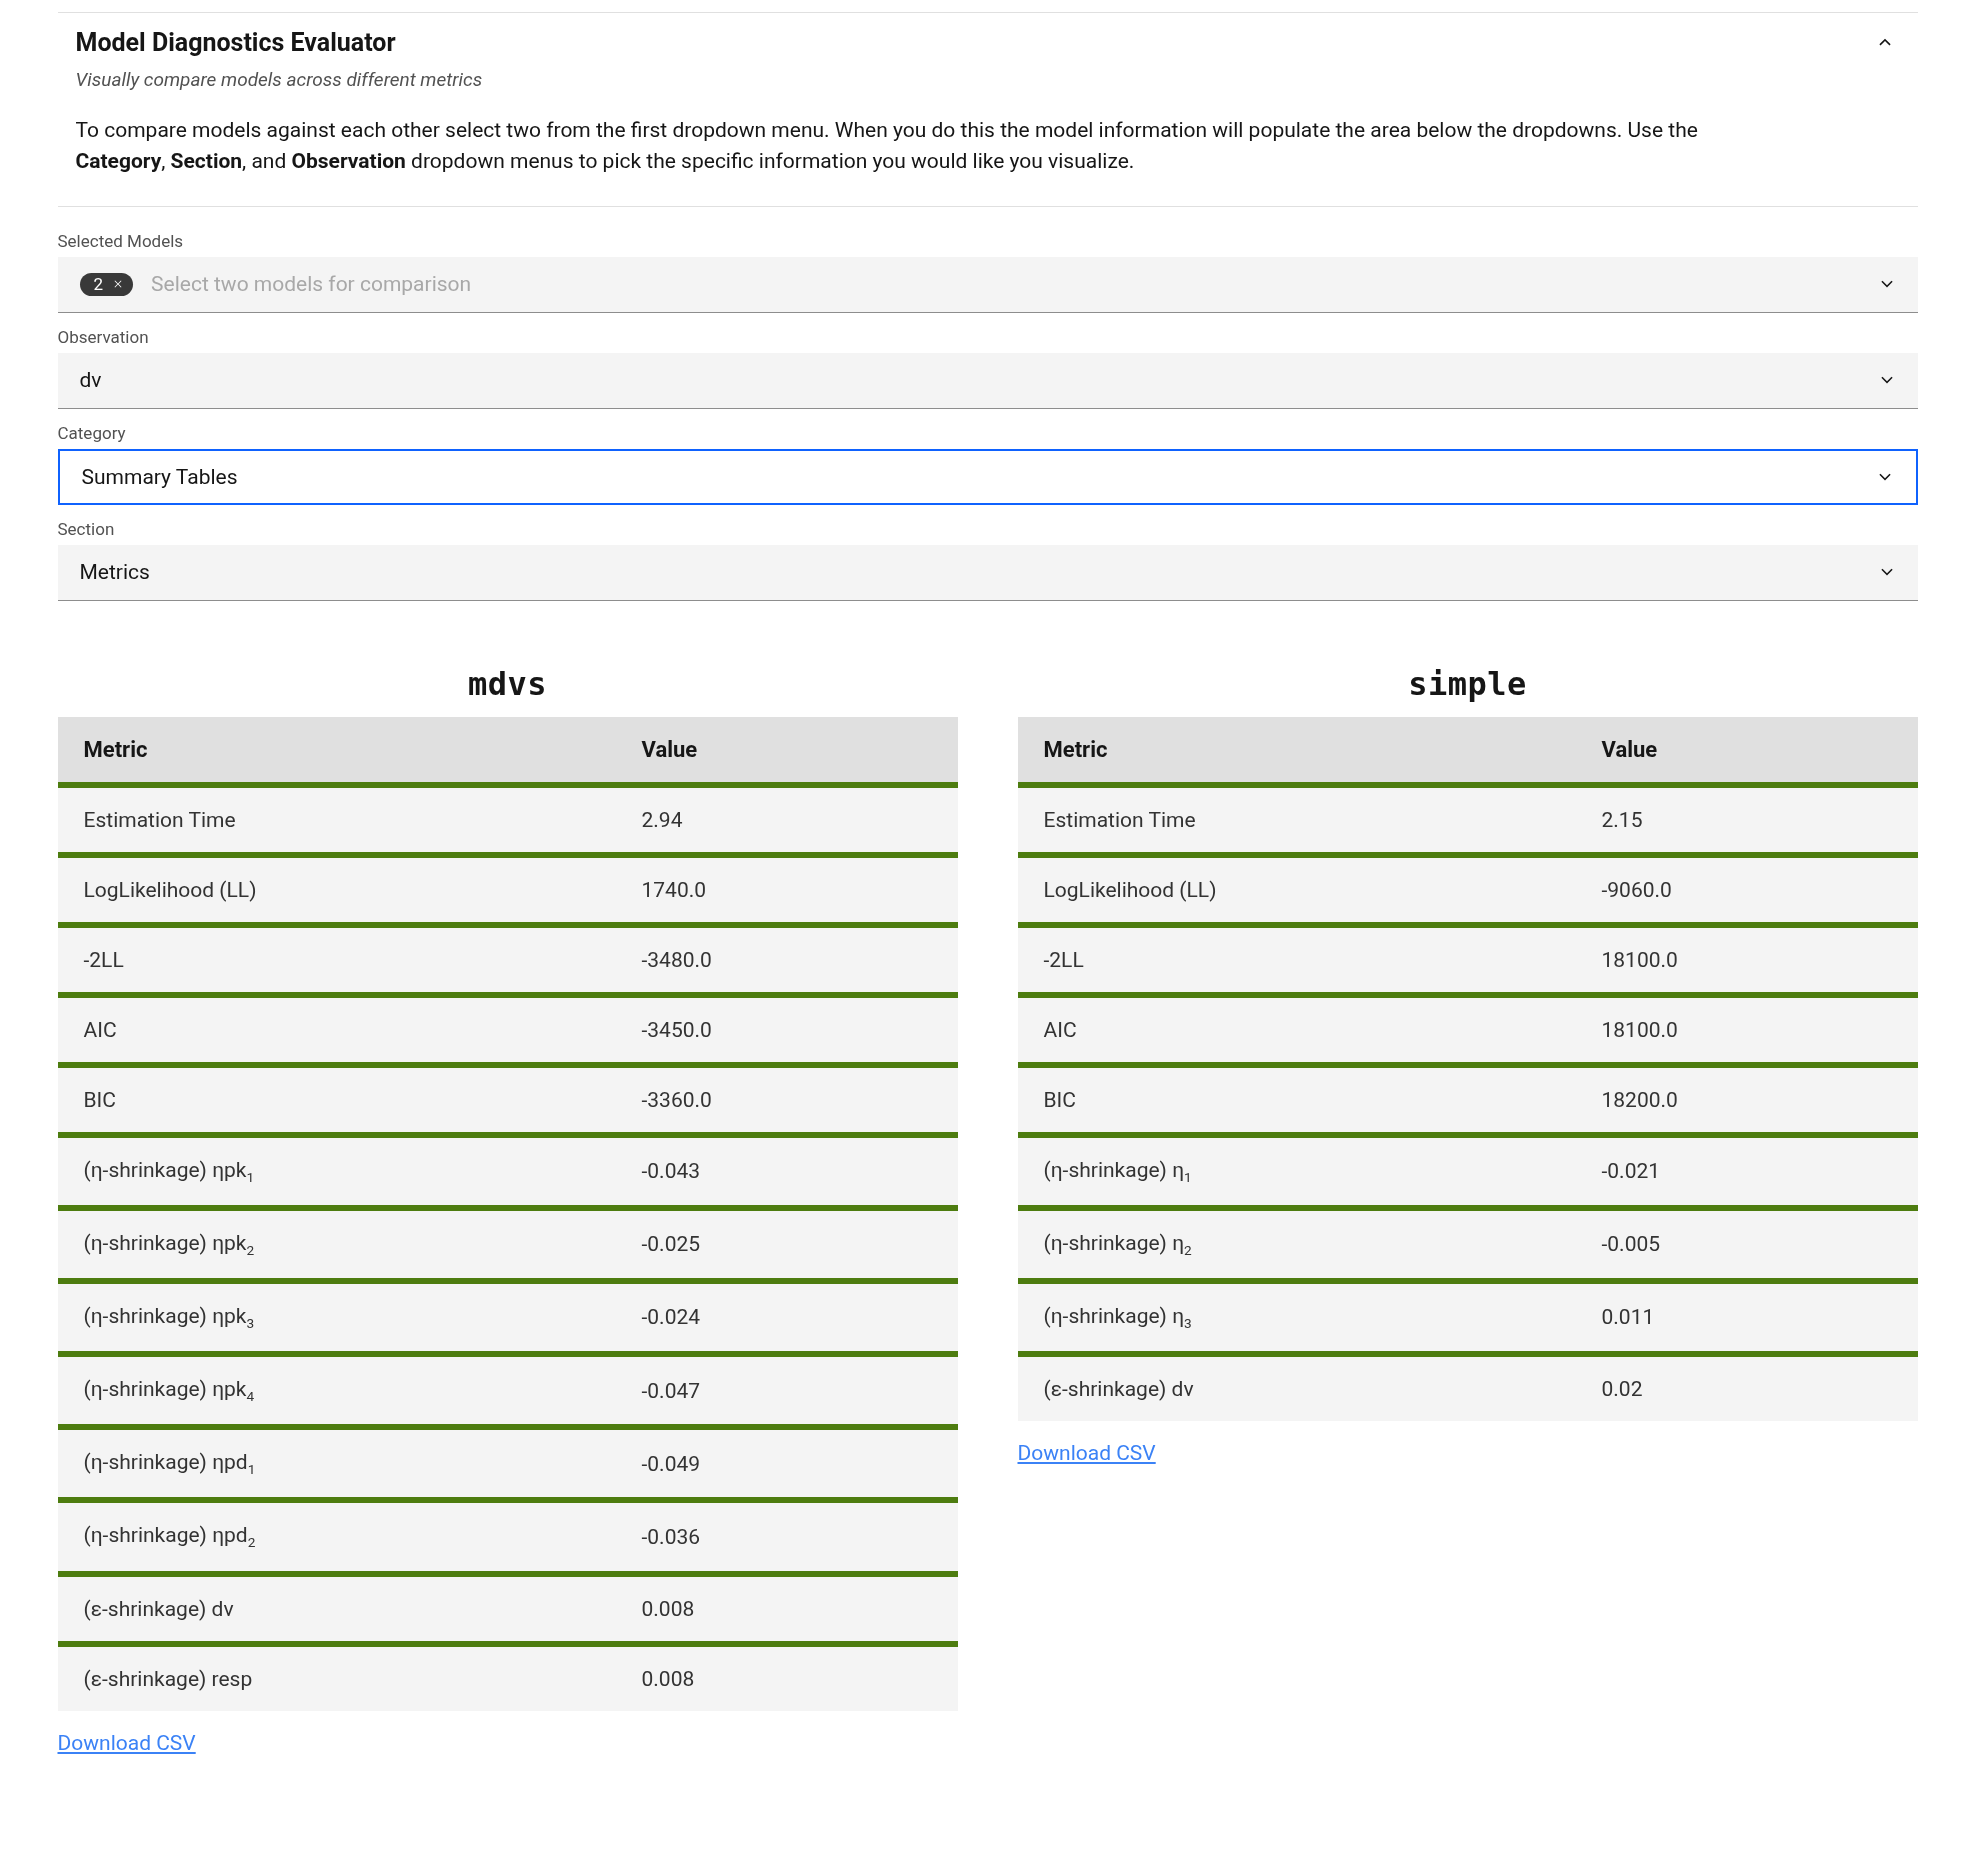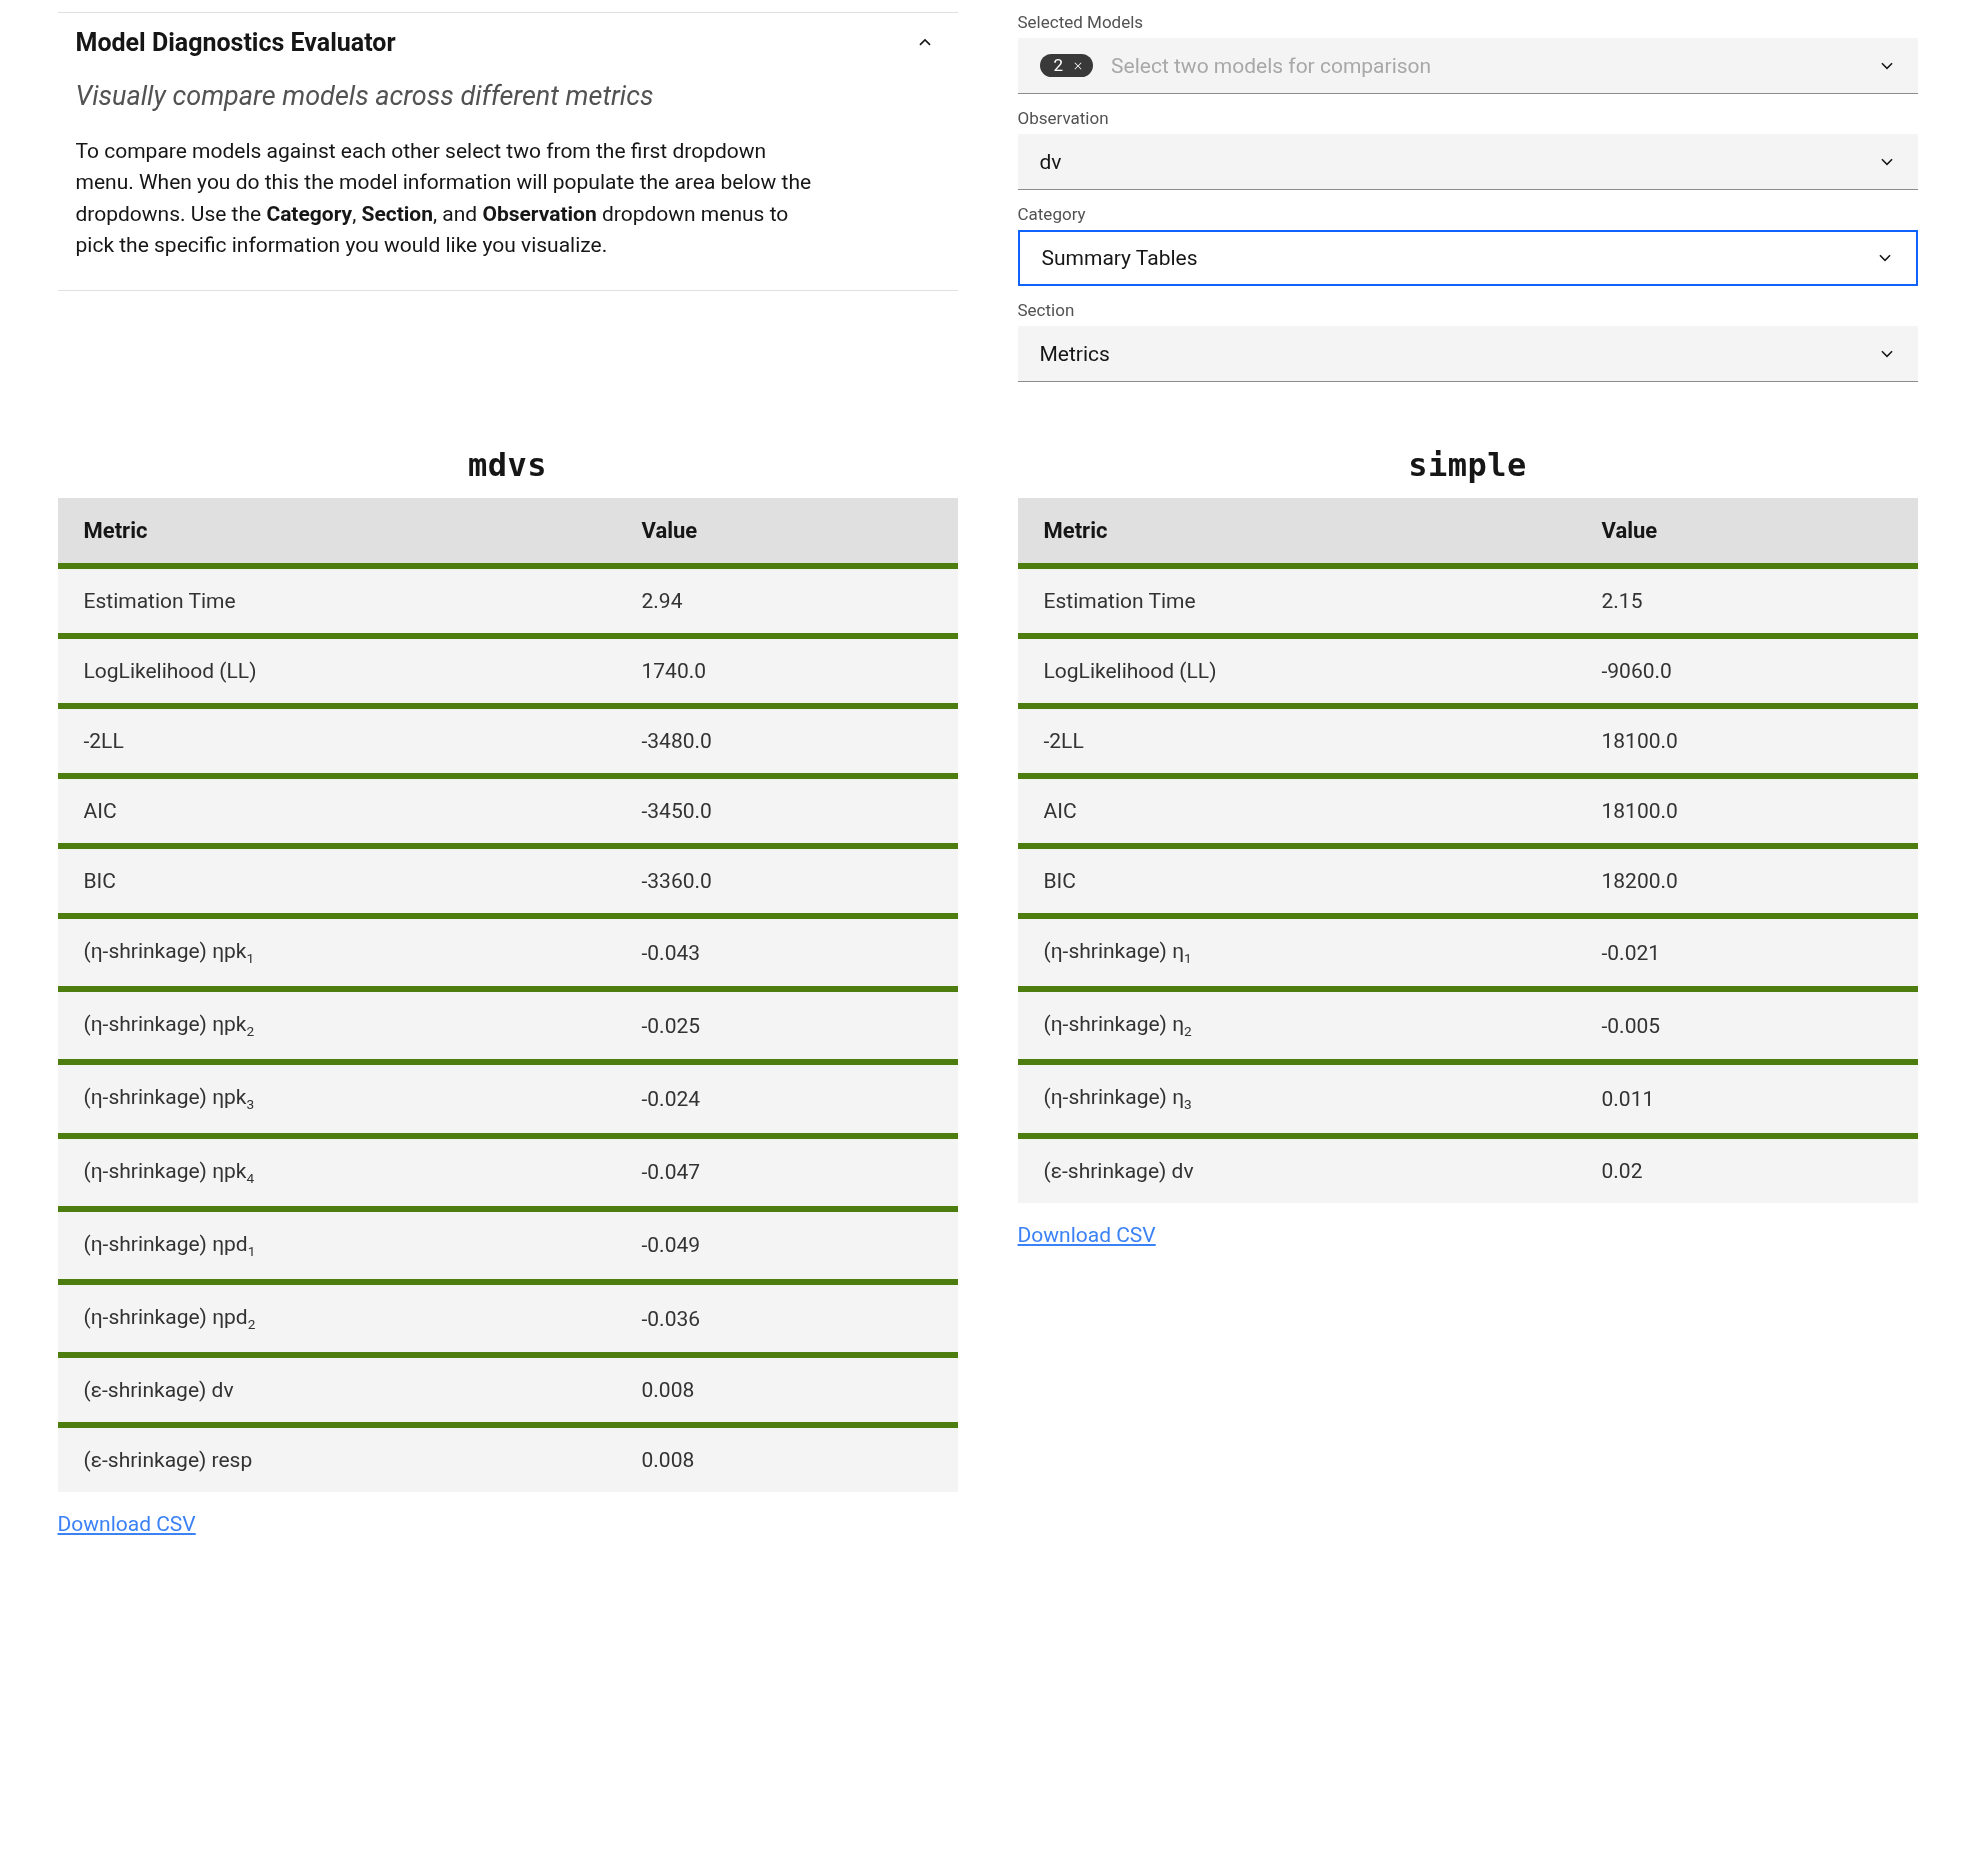--- a/index.html
+++ b/index.html
@@ -5,24 +5,25 @@
   * { box-sizing: border-box; }
   body {
     margin: 0;
     font-family: -apple-system, BlinkMacSystemFont, "Segoe UI", Roboto, Helvetica, Arial, sans-serif;
     color: #161616;
     background: #fff;
     padding: 12px 18px;
   }
   .container {
     display: grid;
-    grid-template-columns: 1fr 1fr;
+    grid-template-columns: 1fr;
     column-gap: 60px;
     max-width: 1860px;
     margin: 0 auto;
+    gap: 24px;
   }
   .left-col, .right-col { min-width: 0; }
   .header-block {
     border-top: 1px solid #e0e0e0;
     border-bottom: 1px solid #e0e0e0;
     padding: 14px 0 28px 0;
     position: relative;
   }
   .header-row {
     display: flex;
@@ -32,23 +33,23 @@
     padding-right: 18px;
   }
   .title {
     font-size: 25px;
     font-weight: 700;
     line-height: 1.3;
   }
   .subtitle {
     font-style: italic;
     color: #525252;
-    font-size: 27px;
+    font-size: 19px;
     padding-left: 18px;
-    margin-top: 20px;
+    margin-top: 8px;
   }
   .description {
     font-size: 21px;
     line-height: 1.5;
     padding-left: 18px;
     padding-right: 140px;
     margin-top: 24px;
     color: #161616;
   }
   .description b { font-weight: 700; }

